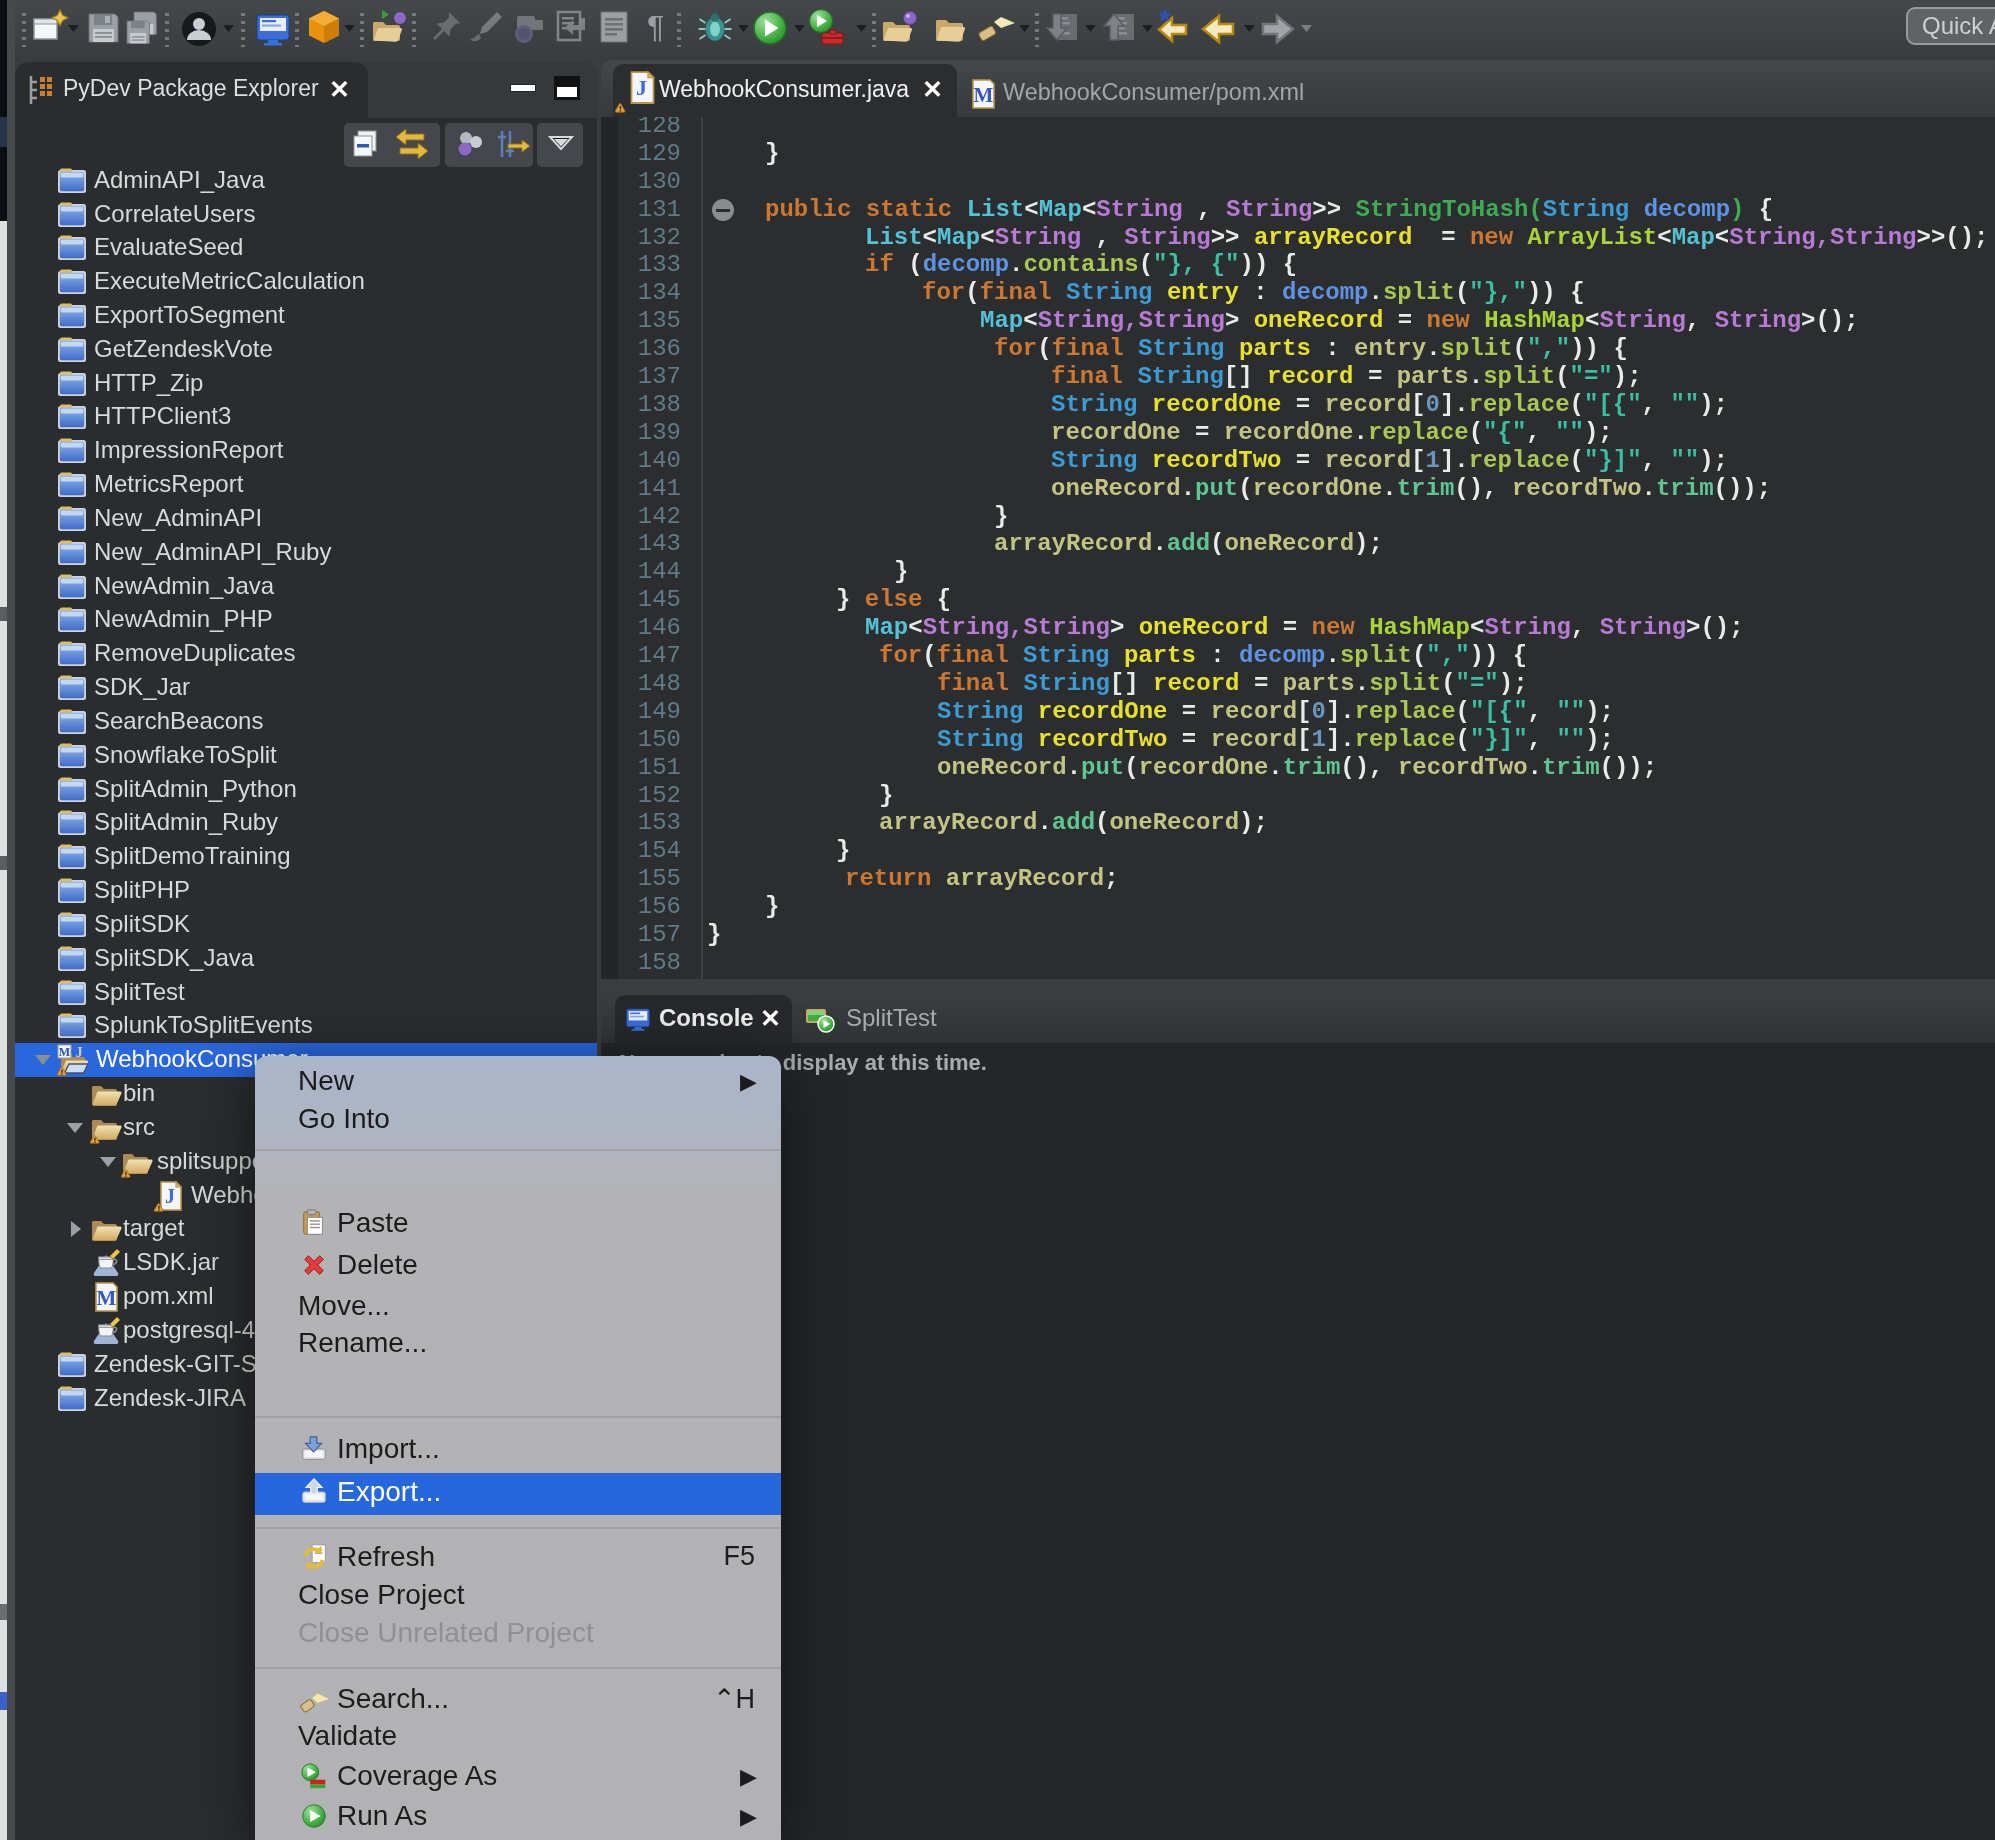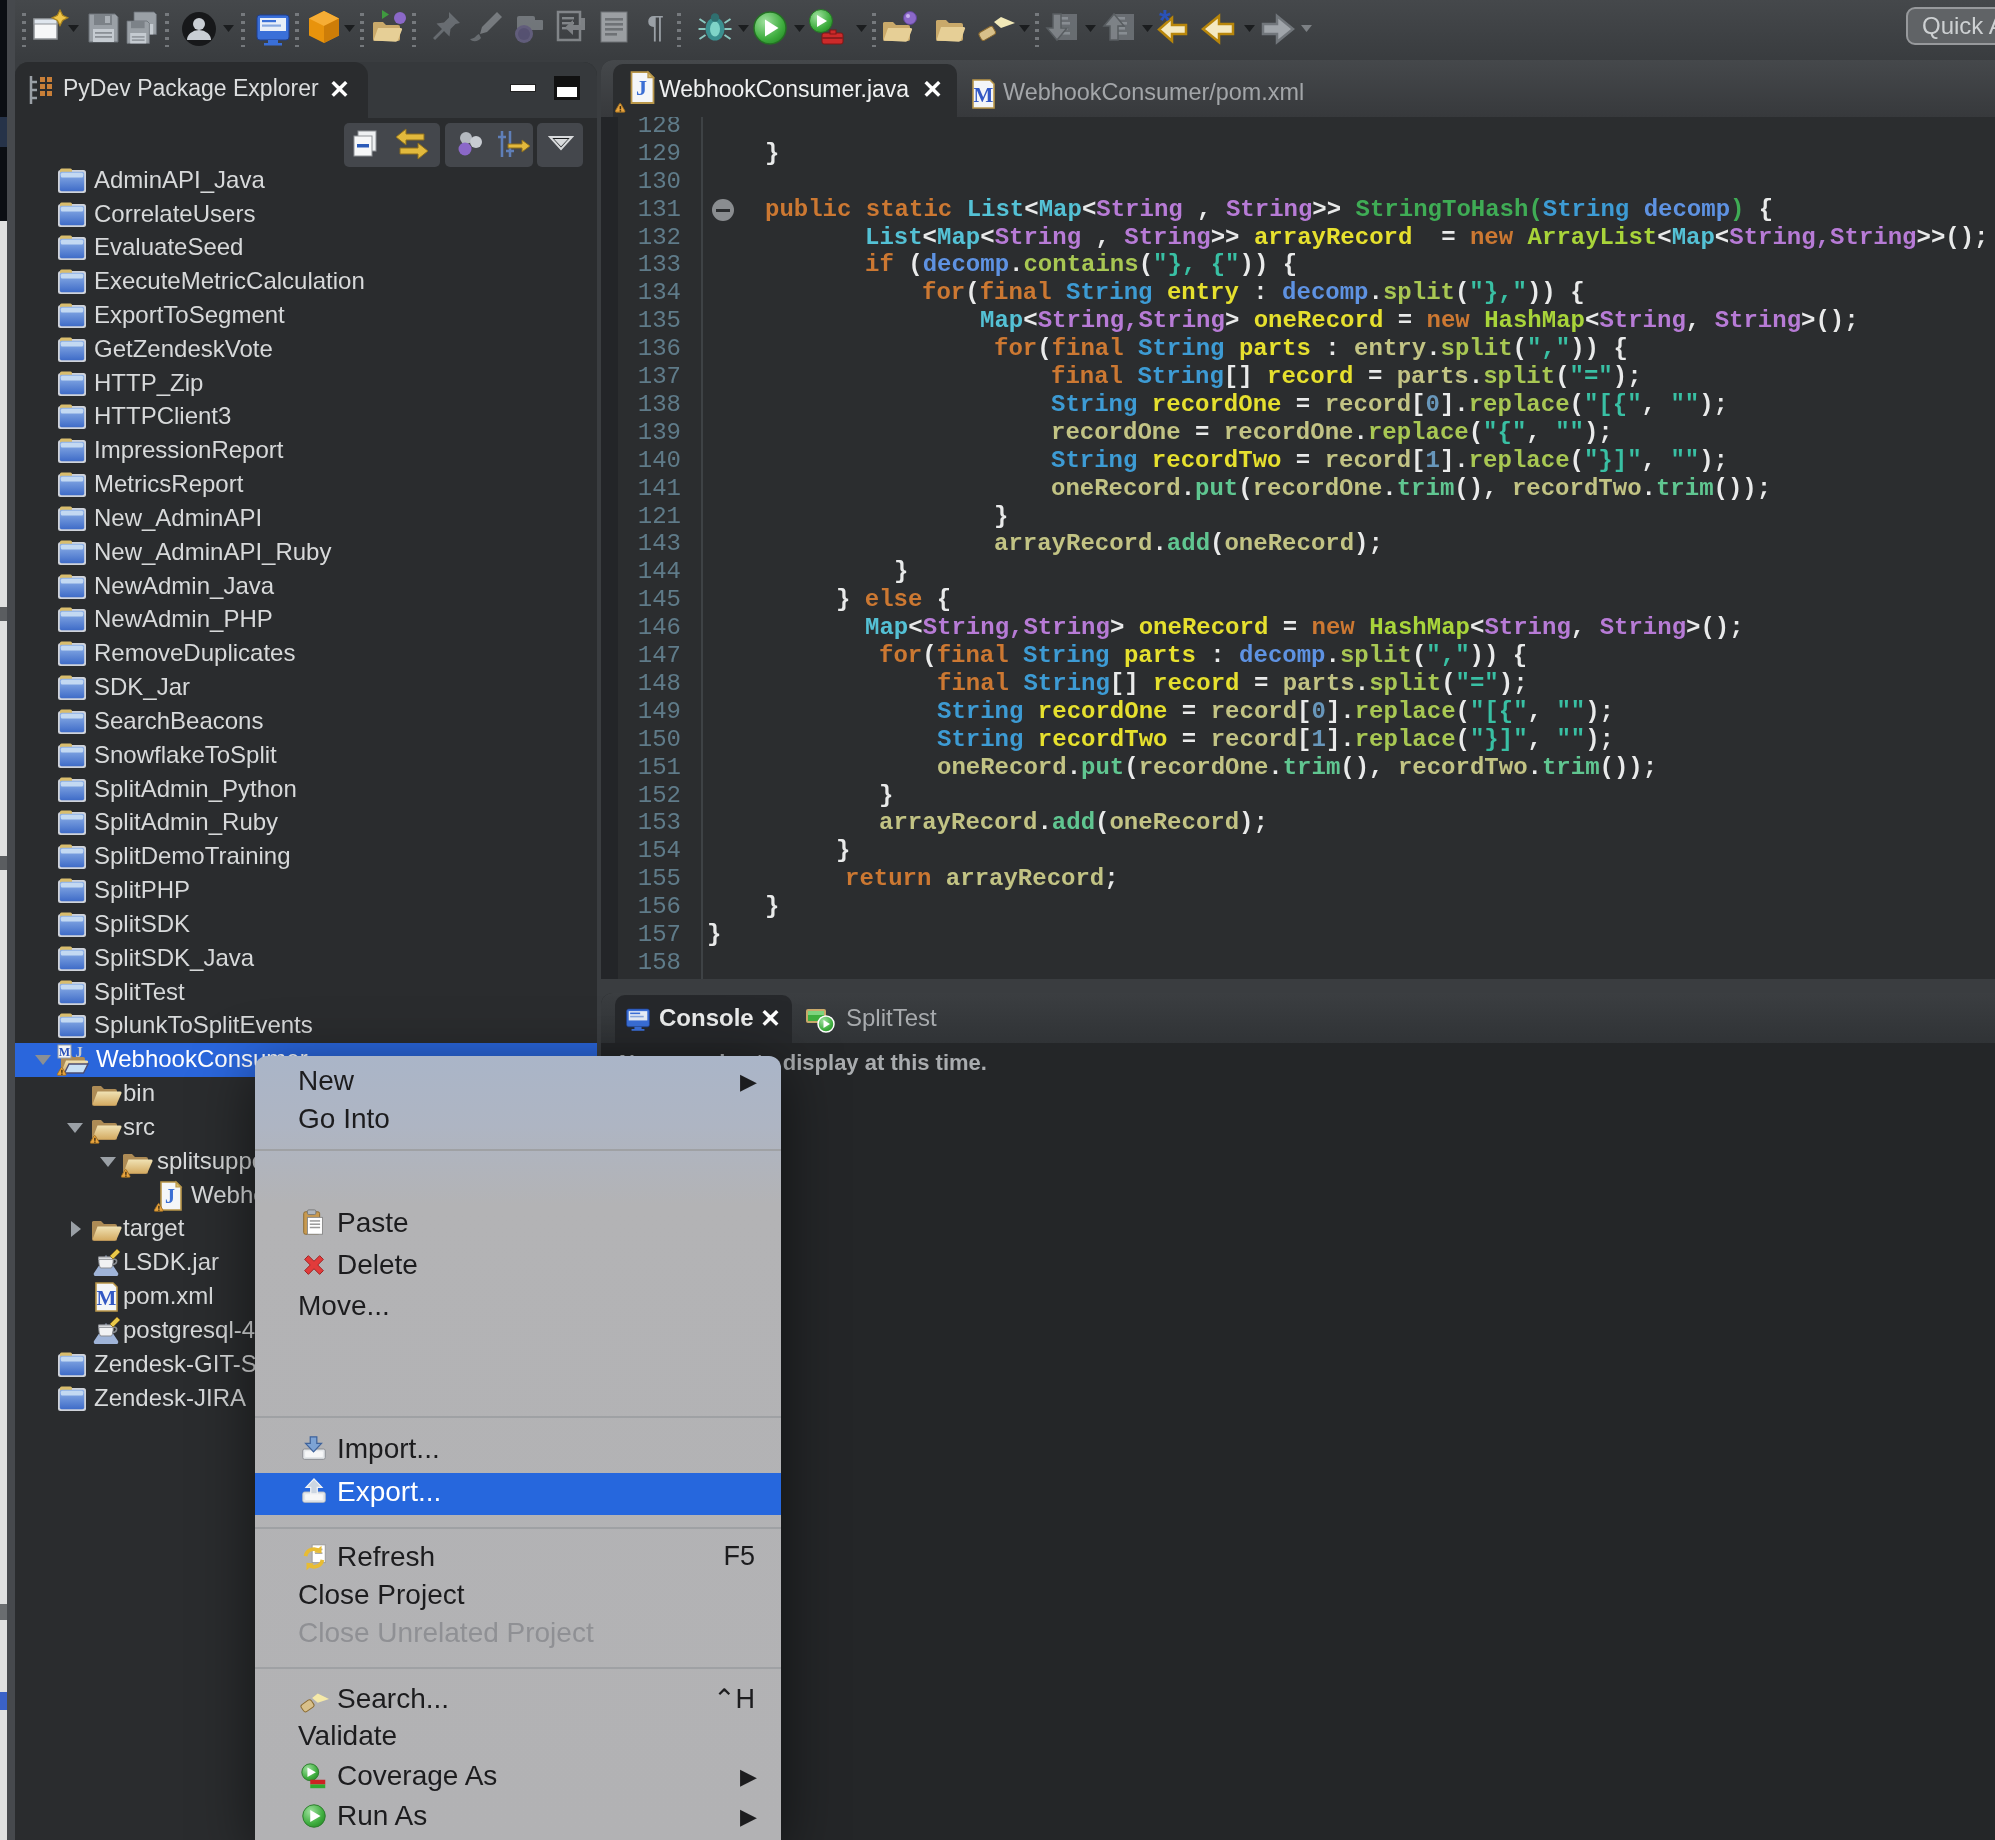--- a/index.html
+++ b/index.html
@@ -704,21 +704,21 @@
 <div class="ln" style="top:108px">132</div>
 <div class="ln" style="top:135px">133</div>
 <div class="ln" style="top:163px">134</div>
 <div class="ln" style="top:191px">135</div>
 <div class="ln" style="top:219px">136</div>
 <div class="ln" style="top:247px">137</div>
 <div class="ln" style="top:275px">138</div>
 <div class="ln" style="top:303px">139</div>
 <div class="ln" style="top:331px">140</div>
 <div class="ln" style="top:359px">141</div>
-<div class="ln" style="top:387px">121</div>
+<div class="ln" style="top:387px">142</div>
 <div class="ln" style="top:414px">143</div>
 <div class="ln" style="top:442px">144</div>
 <div class="ln" style="top:470px">145</div>
 <div class="ln" style="top:498px">146</div>
 <div class="ln" style="top:526px">147</div>
 <div class="ln" style="top:554px">148</div>
 <div class="ln" style="top:582px">149</div>
 <div class="ln" style="top:610px">150</div>
 <div class="ln" style="top:638px">151</div>
 <div class="ln" style="top:666px">152</div>
@@ -834,20 +834,23 @@
       <span class="mtext" style="left:43px">Move...</span>
     </div>
 <div class="mi " style="top:190px">
       <span class="micw">
         <svg class="micn" width="30" height="30" viewBox="0 0 32 32">
           <path d="M6 10 L10 6 L16 12 L22 6 L26 10 L20 16 L26 22 L22 26 L16 20 L10 26 L6 22 L12 16 z" fill="#e23b3b" stroke="#9c1f1f" stroke-width="1"></path>
         </svg>
       </span>
       <span class="mtext" style="left:82px">Delete</span>
     </div>
+<div class="mi " style="top:268px">
+      <span class="mtext" style="left:43px">Rename...</span>
+    </div>
 <div class="msep" style="top:360px"></div>
 <div class="mi " style="top:374px">
       <span class="micw">
         <svg class="micn" width="30" height="30" viewBox="0 0 32 32">
           <rect x="4" y="16" width="24" height="11" rx="2" fill="#e4e7ea" stroke="#878a8f"></rect>
           <rect x="6.5" y="18.5" width="19" height="6" rx="1" fill="#f6f7f8"></rect>
           <path d="M12 3 l7 0 0 7 5 0 -8.5 9 -8.5-9 5 0 z" fill="#7da3d4" stroke="#3f639c" stroke-width="1.3"></path>
         </svg>
       </span>
       <span class="mtext" style="left:82px">Import...</span>

